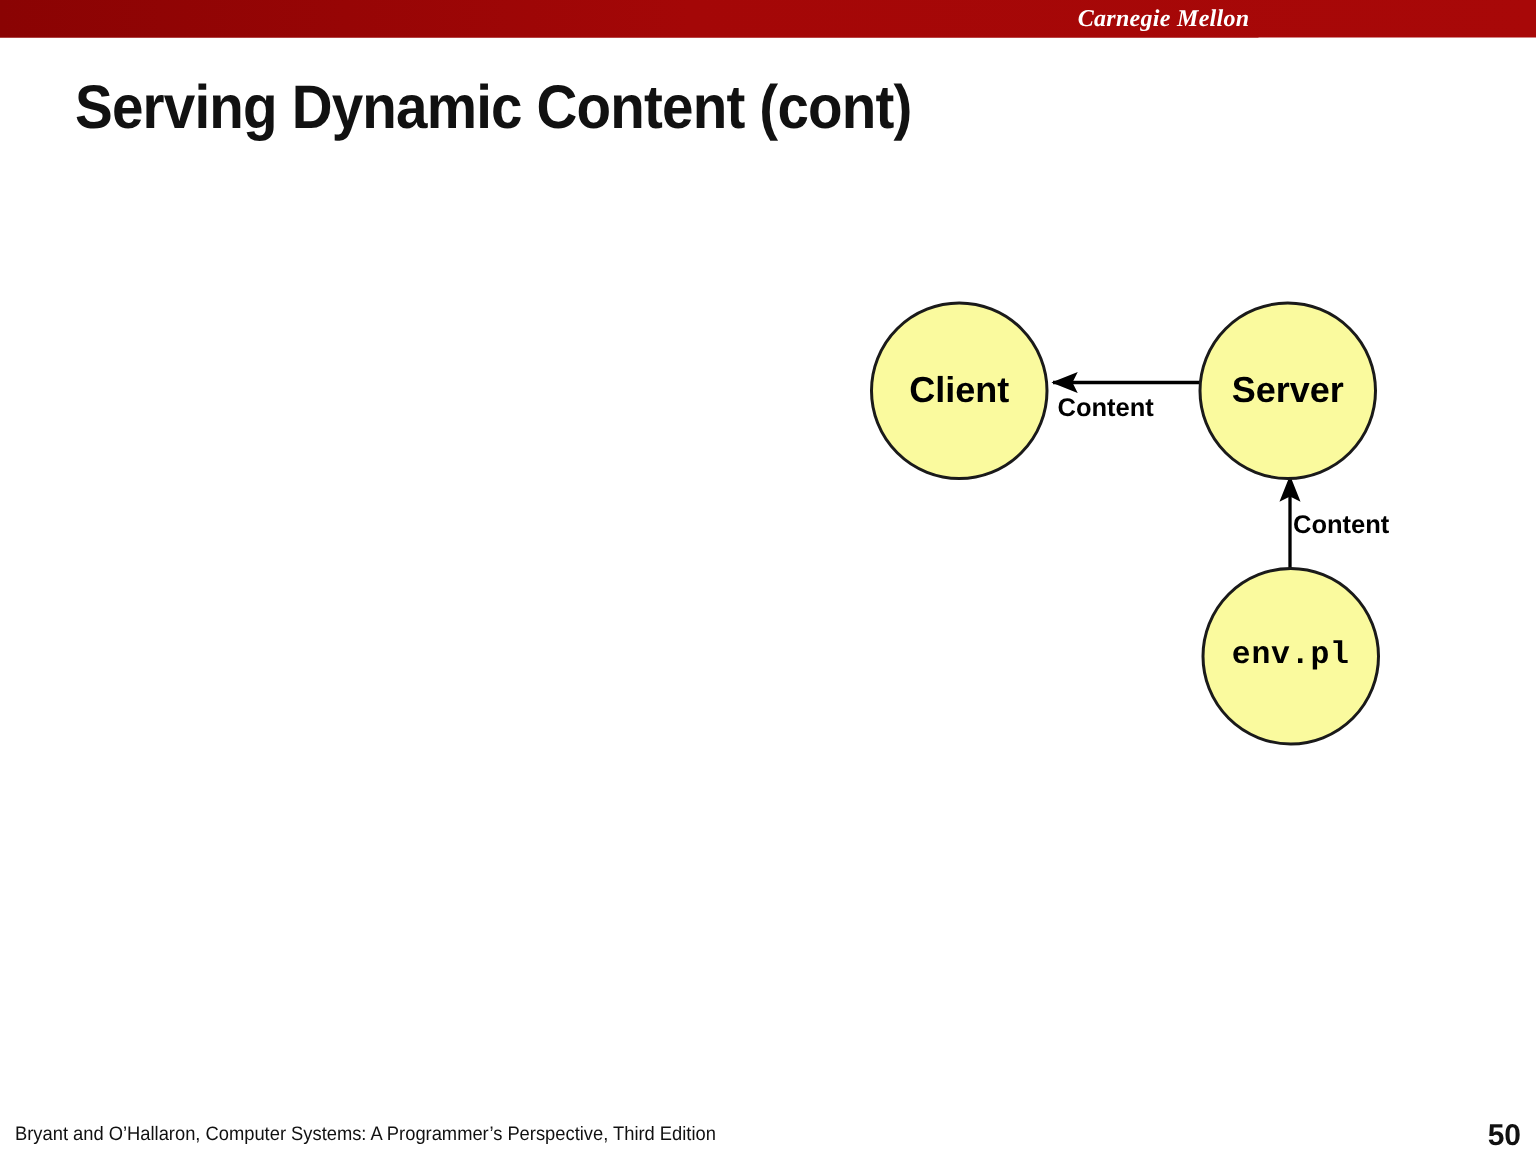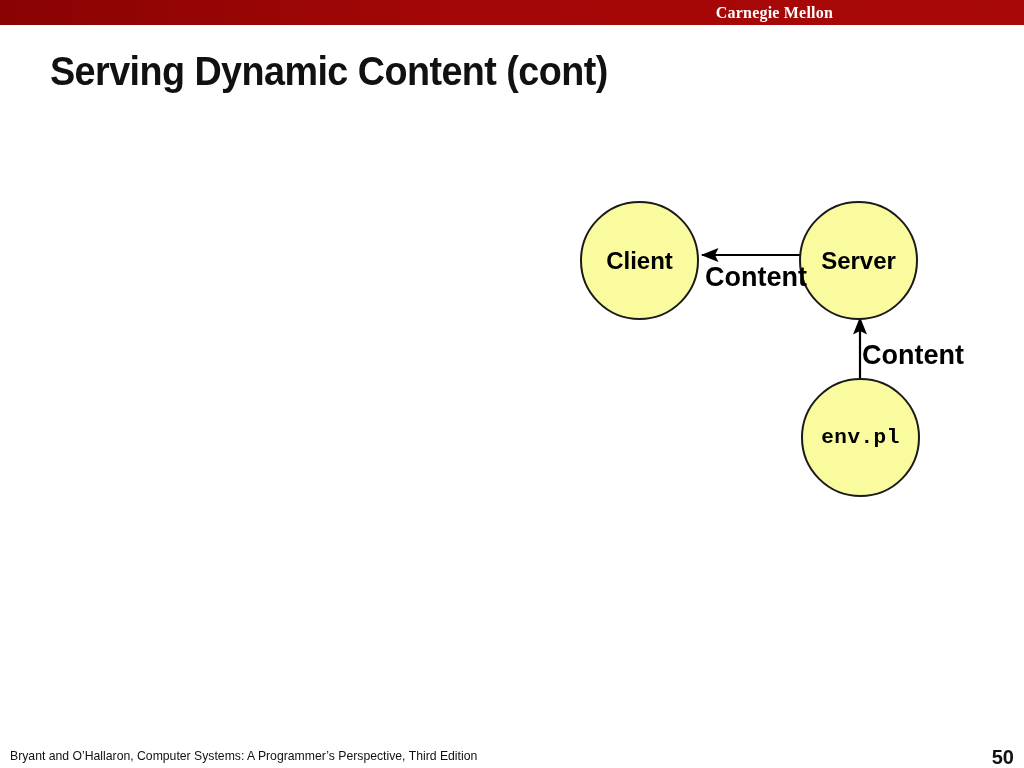--- a/index.html
+++ b/index.html
@@ -20,20 +20,21 @@
   }
 
   
   #header-band {
     position: absolute;
     left: 0;
     top: 0;
     width: 839px;
     height: 25px;
     background: #9e0505;
+    font-style: italic;
   }
   #header-band-shade {
     position: absolute;
     left: 0;
     top: 0;
     width: 1024px;
     height: 25px;
     background: linear-gradient(to right, #8a0303 0%, #a40707 45%, #a80808 100%);
   }
   #brand {
@@ -140,21 +141,21 @@
   }
   #diagram-arrows {
     position: absolute;
     left: 0;
     top: 0;
     width: 420px;
     height: 330px;
   }
   .edge-label {
     position: absolute;
-    font-size: 27px;
+    font-size: 17px;
     font-weight: bold;
     color: #000000;
     white-space: nowrap;
     text-align: right;
   }
   #edge-label-top {
     left: 145px;
     top: 72px;
   }
   #edge-label-right {

